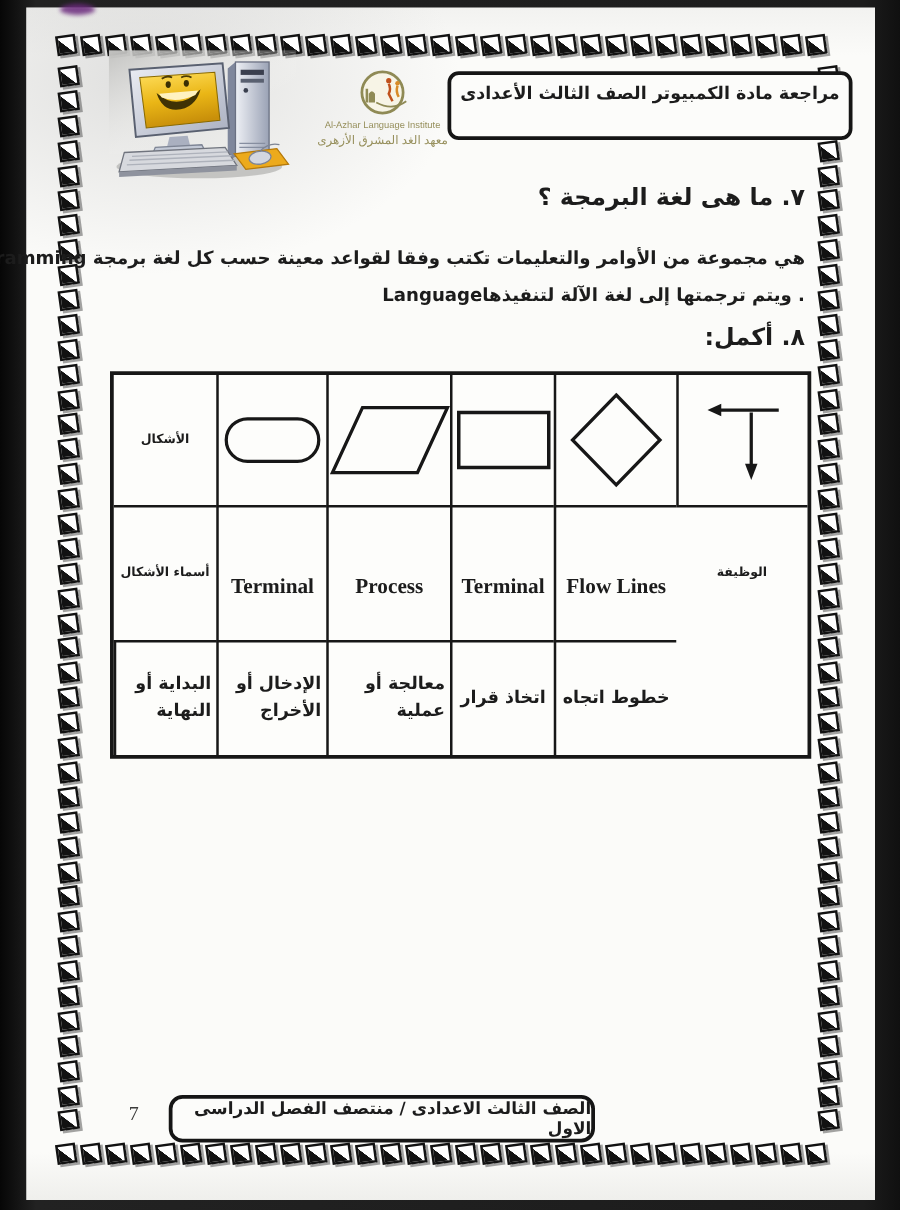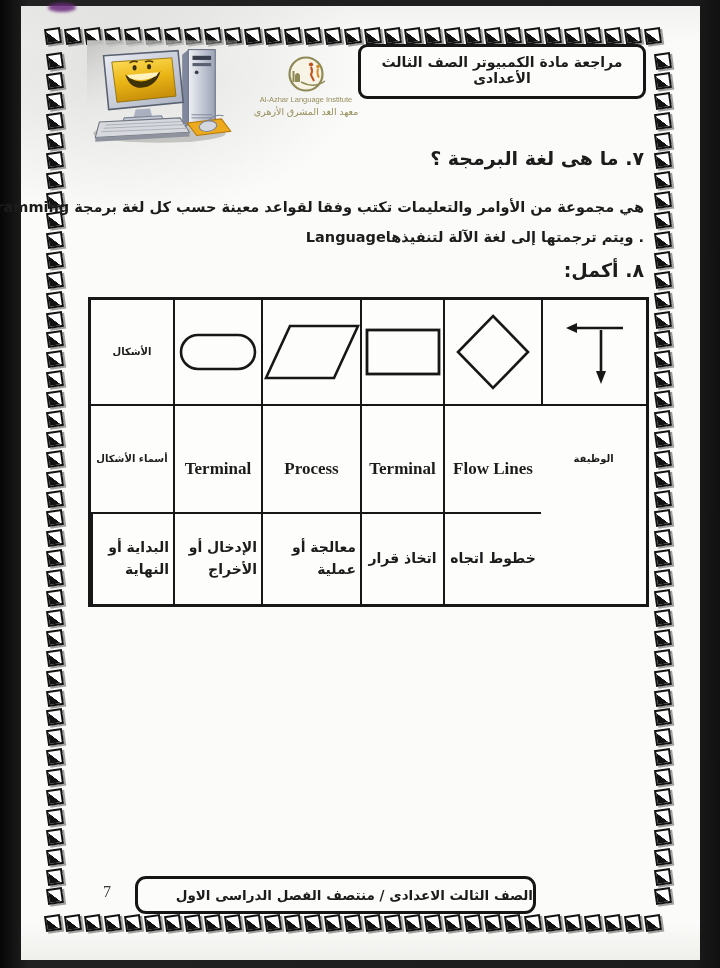--- a/index.html
+++ b/index.html
@@ -26,21 +26,21 @@
     width:12px;height:12px;border:2px solid #121212;flex:0 0 auto;
     background:linear-gradient(to top right,#121212 44%,#ffffff 46%);
     transform:rotate(-8deg);
     box-shadow:2px 2px 0 rgba(90,90,90,.55);
   }
   
   .clipart{position:absolute;left:66px;top:34px;width:150px;height:104px;}
   .logo{position:absolute;left:224px;top:47px;width:122px;height:74px;}
   .logo text{font-family:"Liberation Sans","DejaVu Sans",sans-serif;}
   .header-box{
-    position:absolute;left:337px;top:38px;width:288px;height:55px;
+    position:absolute;left:337px;top:51px;width:324px;height:55px;
     border:3px solid #151515;border-radius:9px;background:#fcfcfa;box-sizing:border-box;
   }
   .header-box .hb-text{
     margin-top:7px;text-align:center;font-size:14px;font-weight:700;direction:rtl;
   }
   
   .q-title{
     position:absolute;right:56px;direction:rtl;font-size:19px;font-weight:700;
     white-space:nowrap;letter-spacing:0;
   }
@@ -70,23 +70,23 @@
     font-family:"Liberation Serif",serif;font-size:17px;font-weight:700;
     padding-top:20px;line-height:1.25;
   }
   .name-center{justify-content:center;text-align:center;}
   .name-right{justify-content:flex-end;text-align:right;padding-right:9px;}
   .func-cell{direction:rtl;font-size:14px;font-weight:700;line-height:1.55;}
   .func-right{justify-content:flex-end;text-align:right;padding-right:4px;}
   .func-center{justify-content:center;text-align:center;padding:0 5px;}
   
   .footer-box{
-    position:absolute;left:114px;top:870px;width:401px;height:38px;
+    position:absolute;left:114px;top:870px;width:341px;height:38px;
     border:3px solid #151515;border-radius:11px;background:#fcfcfa;box-sizing:border-box;
-    display:flex;align-items:center;justify-content:flex-end;padding-left:31px;
+    display:flex;align-items:center;justify-content:flex-start;
   }
   .footer-box span{direction:rtl;font-size:13.5px;font-weight:700;}
   .page-number{
     position:absolute;left:82px;top:877px;font-family:"Liberation Serif",serif;
     font-size:16px;color:#3a3a3a;
   }
 </style>
 </head>
 <body>
 

